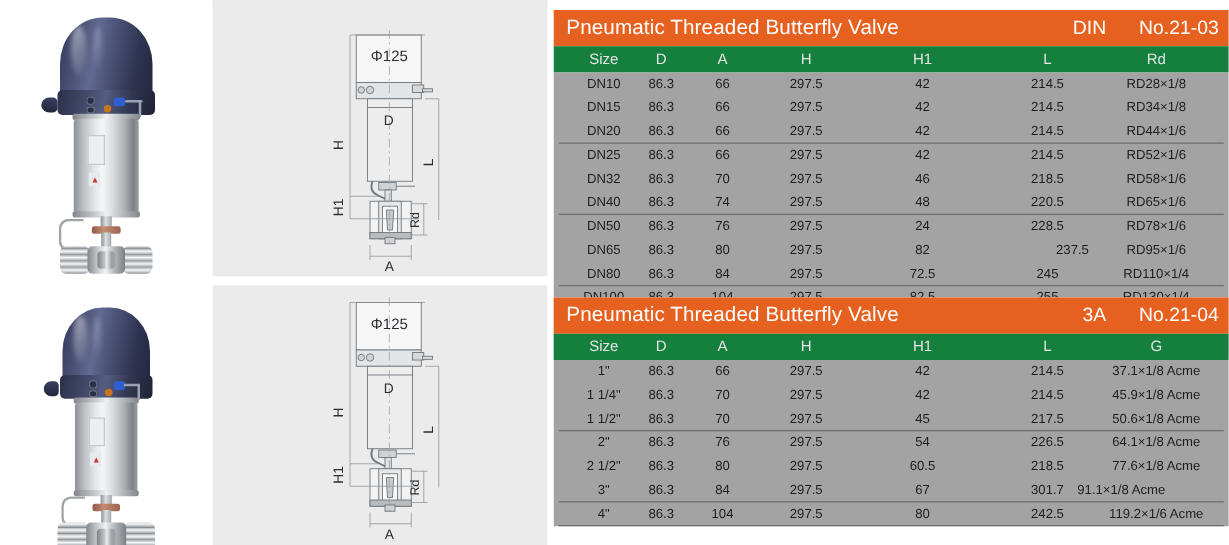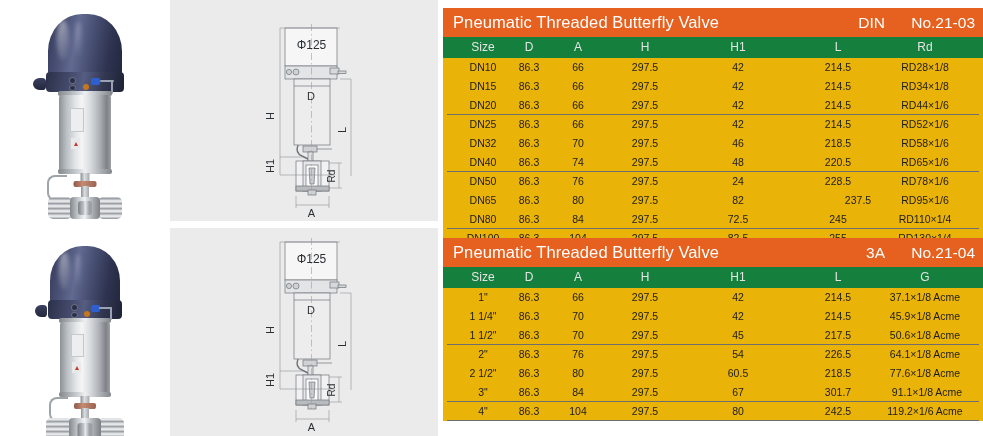--- a/index.html
+++ b/index.html
@@ -83,21 +83,21 @@
   .tbl-title{position:relative;height:29px;background:#e6601f;
        display:flex;align-items:center;color:#fff;}
   .tbl-title .tname{font-size:16.5px;padding-left:10px;letter-spacing:.1px;}
   .tbl-title .std{position:absolute;right:98px;font-size:15.5px;}
   .tbl-title .no{position:absolute;right:8px;font-size:15.5px;}
 
   .tbl-head{height:21px;background:#15803d;position:relative;}
   .tbl-head span{position:absolute;top:3px;transform:translateX(-50%);
        font-size:12px;color:#e4e4e4;}
 
-  .tbl-body{position:relative;background:#eab308;text-decoration:underline;}
+  .tbl-body{position:relative;background:#a3a3a3;text-decoration:underline;}
   .trow{position:relative;height:19px;}
   .trow span{position:absolute;top:3px;transform:translateX(-50%);
        font-size:10.5px;color:#1d1d1d;white-space:nowrap;}
   .trow.grp-end:after{content:"";position:absolute;left:4px;right:4px;bottom:0;
        height:1px;background:#6e6e6e;}
   .tbl-body:after{content:"";position:absolute;left:4px;right:4px;bottom:0;
        height:1px;background:#6e6e6e;}
 
   
   .ghost{position:absolute;left:443px;top:0;width:540px;height:7px;overflow:hidden;}
@@ -491,21 +491,21 @@
             <span style="left: 395px;">218.5</span>
             <span style="left: 482px;">77.6×1/8 Acme</span>
           </div>
           <div class="trow grp-end">
             <span style="left: 40px;">3"</span>
             <span style="left: 86px;">86.3</span>
             <span style="left: 135px;">84</span>
             <span style="left: 202px;">297.5</span>
             <span style="left: 295px;">67</span>
             <span style="left: 395px;">301.7</span>
-            <span style="left: 484px;">91.1×1/8 Acme</span>
+            <span style="left: 454px;">91.1×1/8 Acme</span>
           </div>
           <div class="trow">
             <span style="left: 40px;">4"</span>
             <span style="left: 86px;">86.3</span>
             <span style="left: 135px;">104</span>
             <span style="left: 202px;">297.5</span>
             <span style="left: 295px;">80</span>
             <span style="left: 395px;">242.5</span>
             <span style="left: 482px;">119.2×1/6 Acme</span>
           </div>

